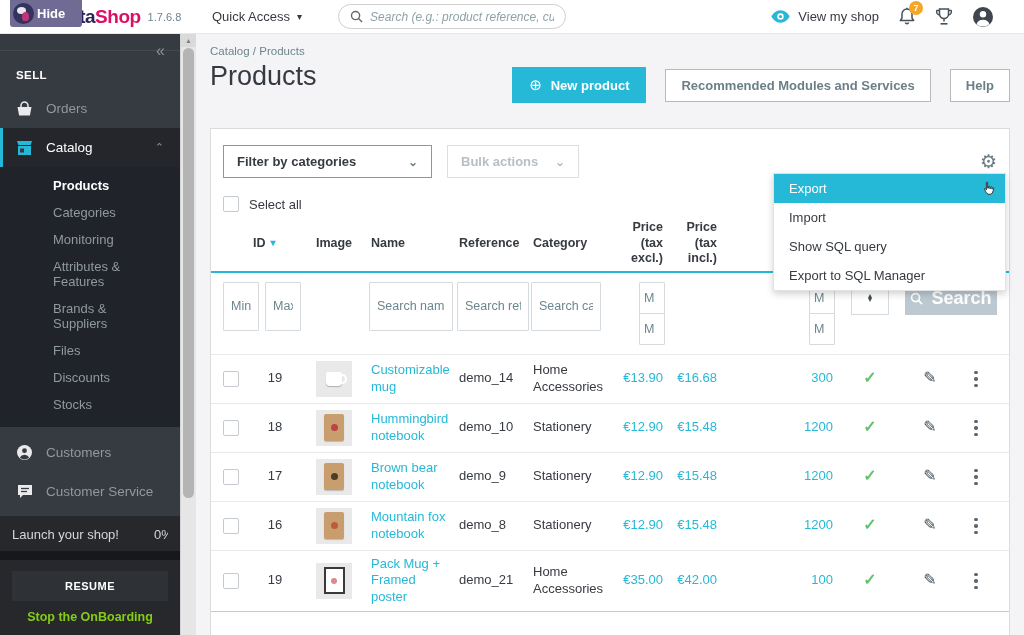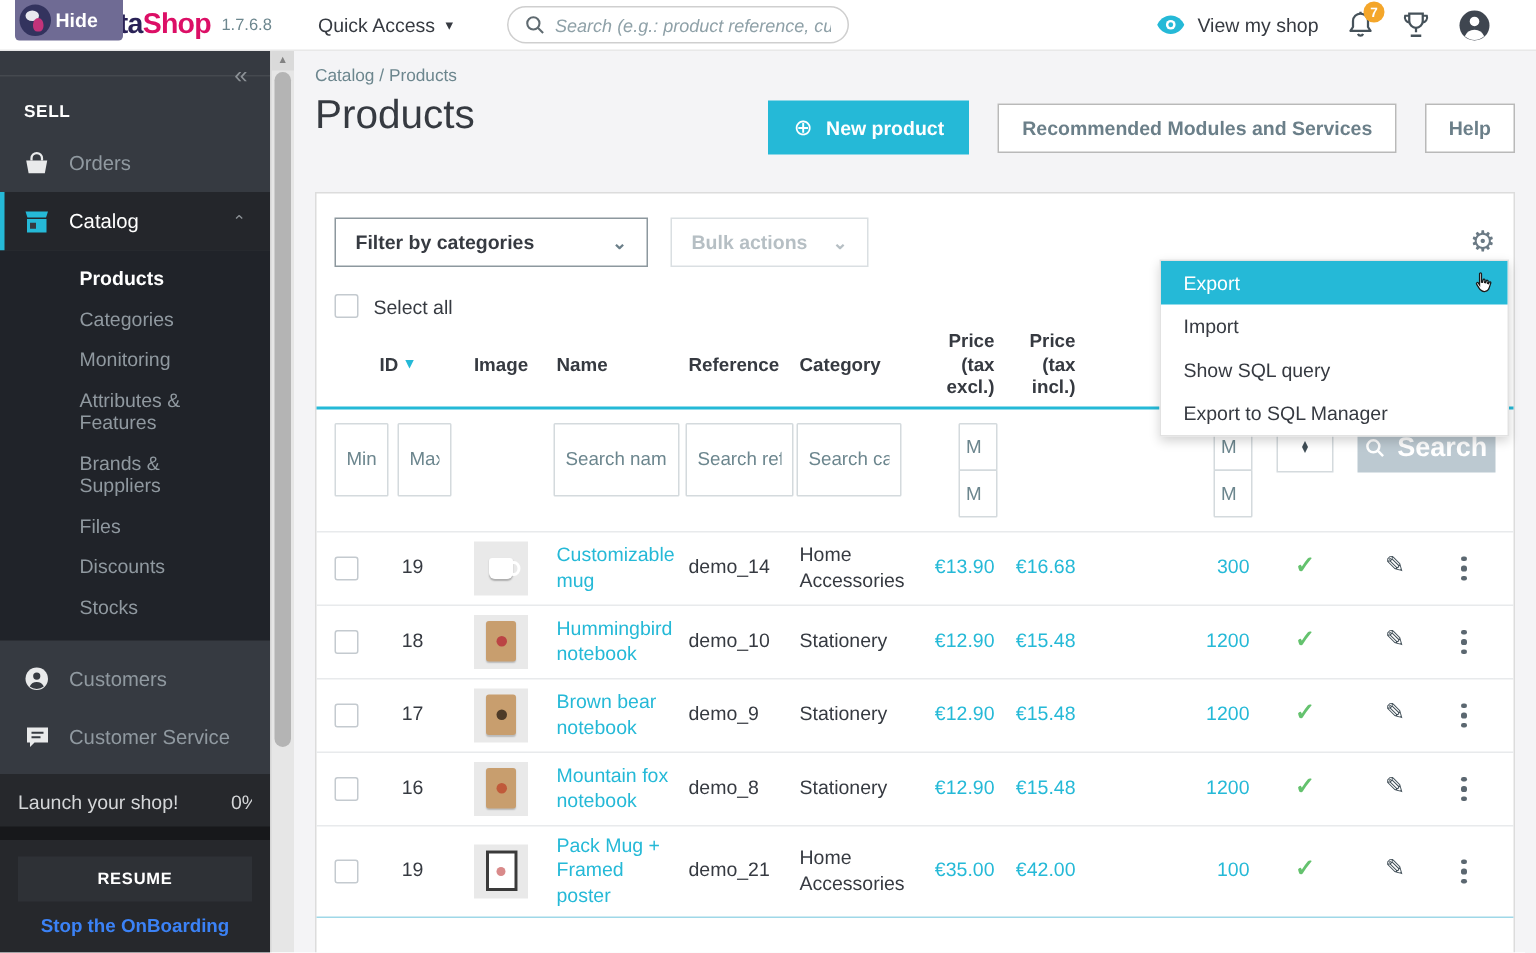--- a/index.html
+++ b/index.html
@@ -54,21 +54,21 @@
   .submenu-item.active { color:#fff; font-weight:bold; }
 
   .onboarding { position:absolute; left:0; right:0; bottom:0; background:#26282c; z-index:21;}
   .ob-head { display:flex; justify-content:space-between; align-items:center; padding:11px 12px 9px;
              color:#d4d6d8; font-size:13px; }
   .ob-pct { overflow:hidden; white-space:nowrap; max-width:14px; }
   .ob-progress { height:9px; background:#17181b; }
   .ob-resume { display:block; margin:11px auto 9px; background:#2e3136; color:#fff; border:none;
                font-size:11px; font-weight:bold; padding:9px 0; width:156px; letter-spacing:.5px;
                font-family:"Liberation Sans", sans-serif; cursor:pointer;}
-  .ob-stop { text-align:center; color:#3b82f6; font-weight:bold; font-size:12.5px; padding-bottom:11px; cursor:pointer;}
+  .ob-stop { text-align:center; color:#84cc16; font-weight:bold; font-size:12.5px; padding-bottom:11px; cursor:pointer;}
 
   
   .side-scroll { position:absolute; top:34px; left:180px; width:16px; bottom:0; background:#e6e6e6;
                  border-left:1px solid #d5d5d5; z-index:22; }
   .sb-arrow { height:13px; background:#dadada; display:flex; align-items:center; justify-content:center;
               color:#828282; font-size:7px; }
   .sb-thumb { position:absolute; left:2px; right:2px; top:14px; height:450px; background:#b4b4b4; border-radius:7px; }
 
   
   .content { position:absolute; top:34px; left:196px; right:0; bottom:0; background:#f4f4f6; overflow:hidden; }

